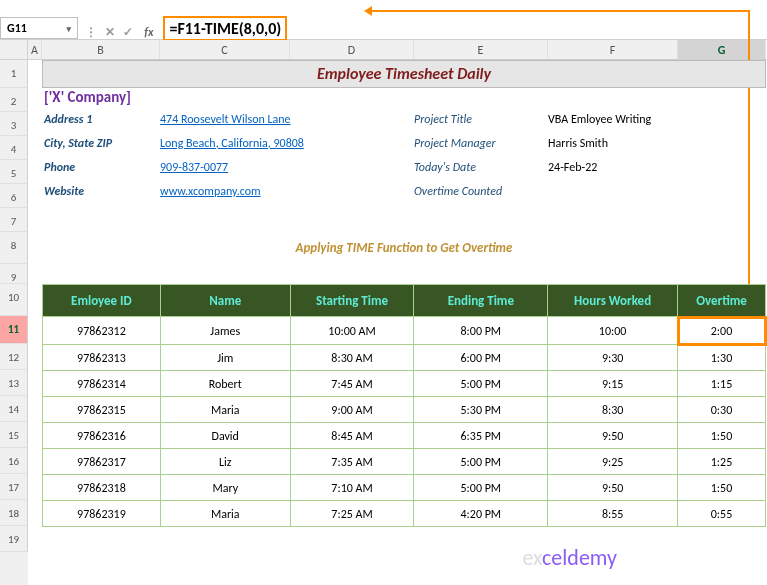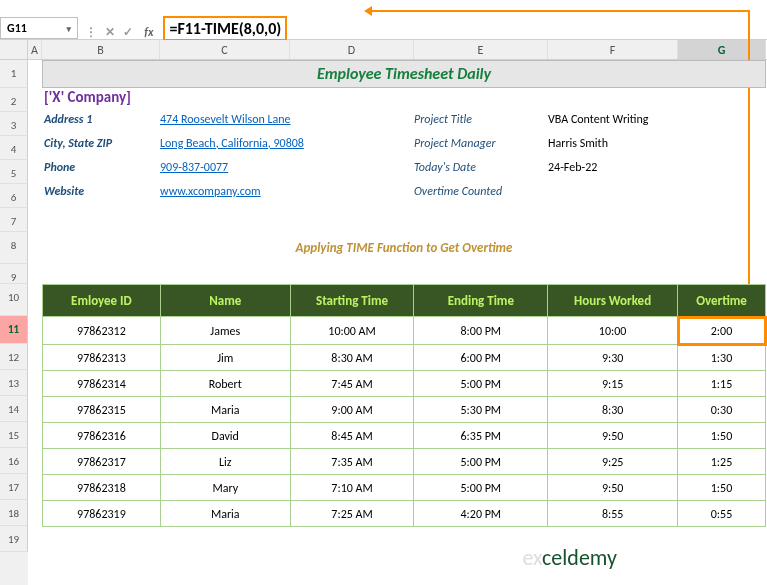--- a/index.html
+++ b/index.html
@@ -113,21 +113,21 @@
     }
     
     .title-row {
       height: 28px;
       background: #e7e6e6;
       border: 1px solid #bbb;
       text-align: center;
       font-size: 16px;
       font-weight: 600;
       font-style: italic;
-      color: #15803d;
+      color: #7f1d1d;
       line-height: 26px;
       margin-left: 14px;
       width: 724px;
     }
     
     .company-row {
       height: 24px;
       margin-left: 14px;
       padding-left: 2px;
     }
@@ -162,21 +162,21 @@
     }
     .spacer-9 { height: 20px; }
     
     .data-table {
       margin-left: 14px;
       width: 724px;
       border-collapse: collapse;
     }
     .data-table th {
       background: #375623;
-      color: #bef264;
+      color: #5eead4;
       font-weight: 700;
       height: 32px;
       border: 1px solid #a9d08e;
       font-size: 13px;
     }
     .data-table td {
       border: 1px solid #a9d08e;
       height: 26px;
       text-align: center;
       font-size: 12px;
@@ -241,21 +241,21 @@
     
     .watermark {
       position: absolute;
       bottom: 30px;
       right: 150px;
       font-size: 22px;
       color: #ddd;
       font-weight: 400;
       pointer-events: none;
     }
-    .watermark .b { color: #14532d; }
+    .watermark .b { color: #8b5cf6; }
   </style>
 </head>
 <body>
 
 <div class="formula-bar">
   <div class="name-box">
     <span>G11</span>
     <span class="chev">▾</span>
   </div>
   <div class="fx-btns">
@@ -310,21 +310,21 @@
   </div>
 
   <div class="grid">
     <div class="title-row">Employee Timesheet Daily</div>
     <div class="company-row"><span class="company-name">['X' Company]</span></div>
 
     <div class="info-row">
       <div class="info-label">Address 1</div>
       <div class="info-val1">474 Roosevelt Wilson Lane</div>
       <div class="info-label2">Project Title</div>
-      <div class="info-val2">VBA Content Writing</div>
+      <div class="info-val2">VBA Emloyee Writing</div>
     </div>
     <div class="info-row">
       <div class="info-label">City, State  ZIP</div>
       <div class="info-val1">Long Beach, California, 90808</div>
       <div class="info-label2">Project Manager</div>
       <div class="info-val2">Harris Smith</div>
     </div>
     <div class="info-row">
       <div class="info-label">Phone</div>
       <div class="info-val1">909-837-0077</div>

